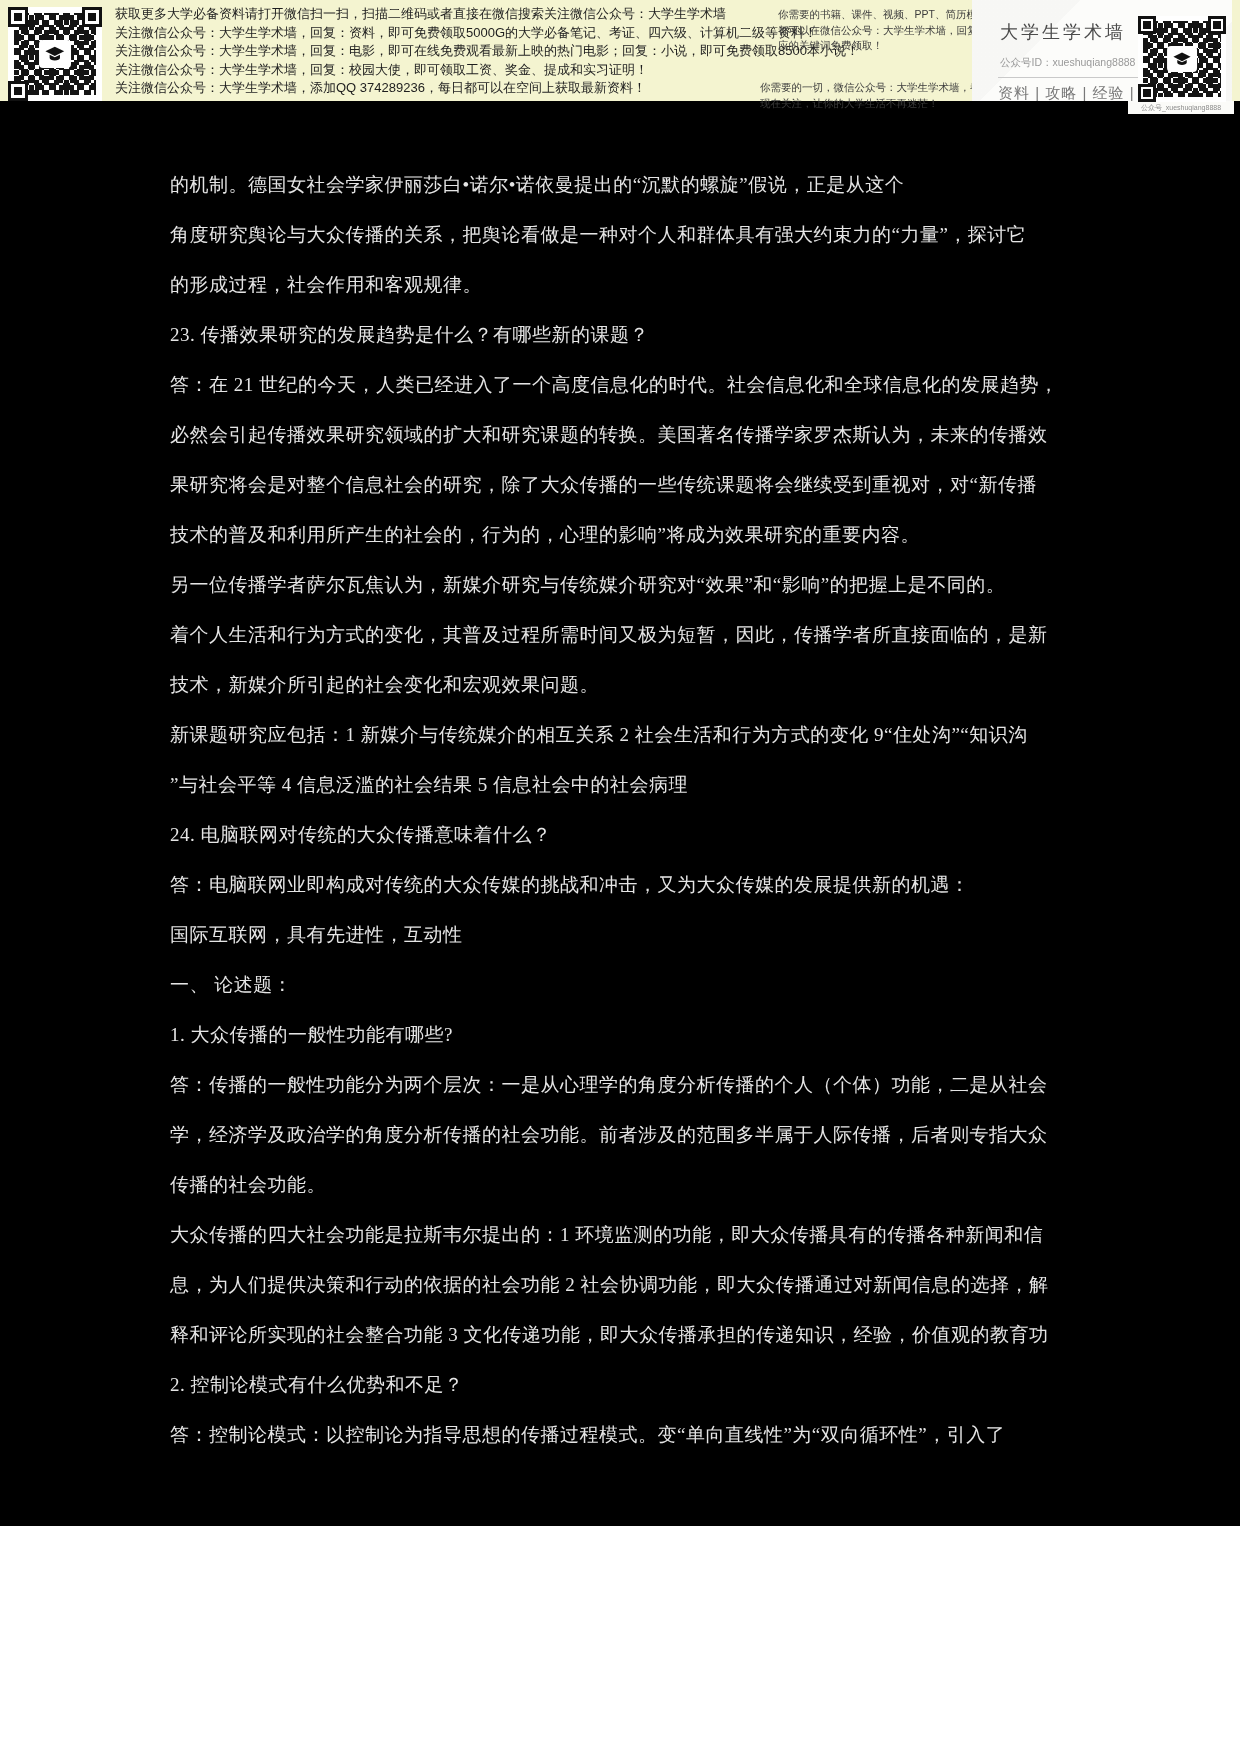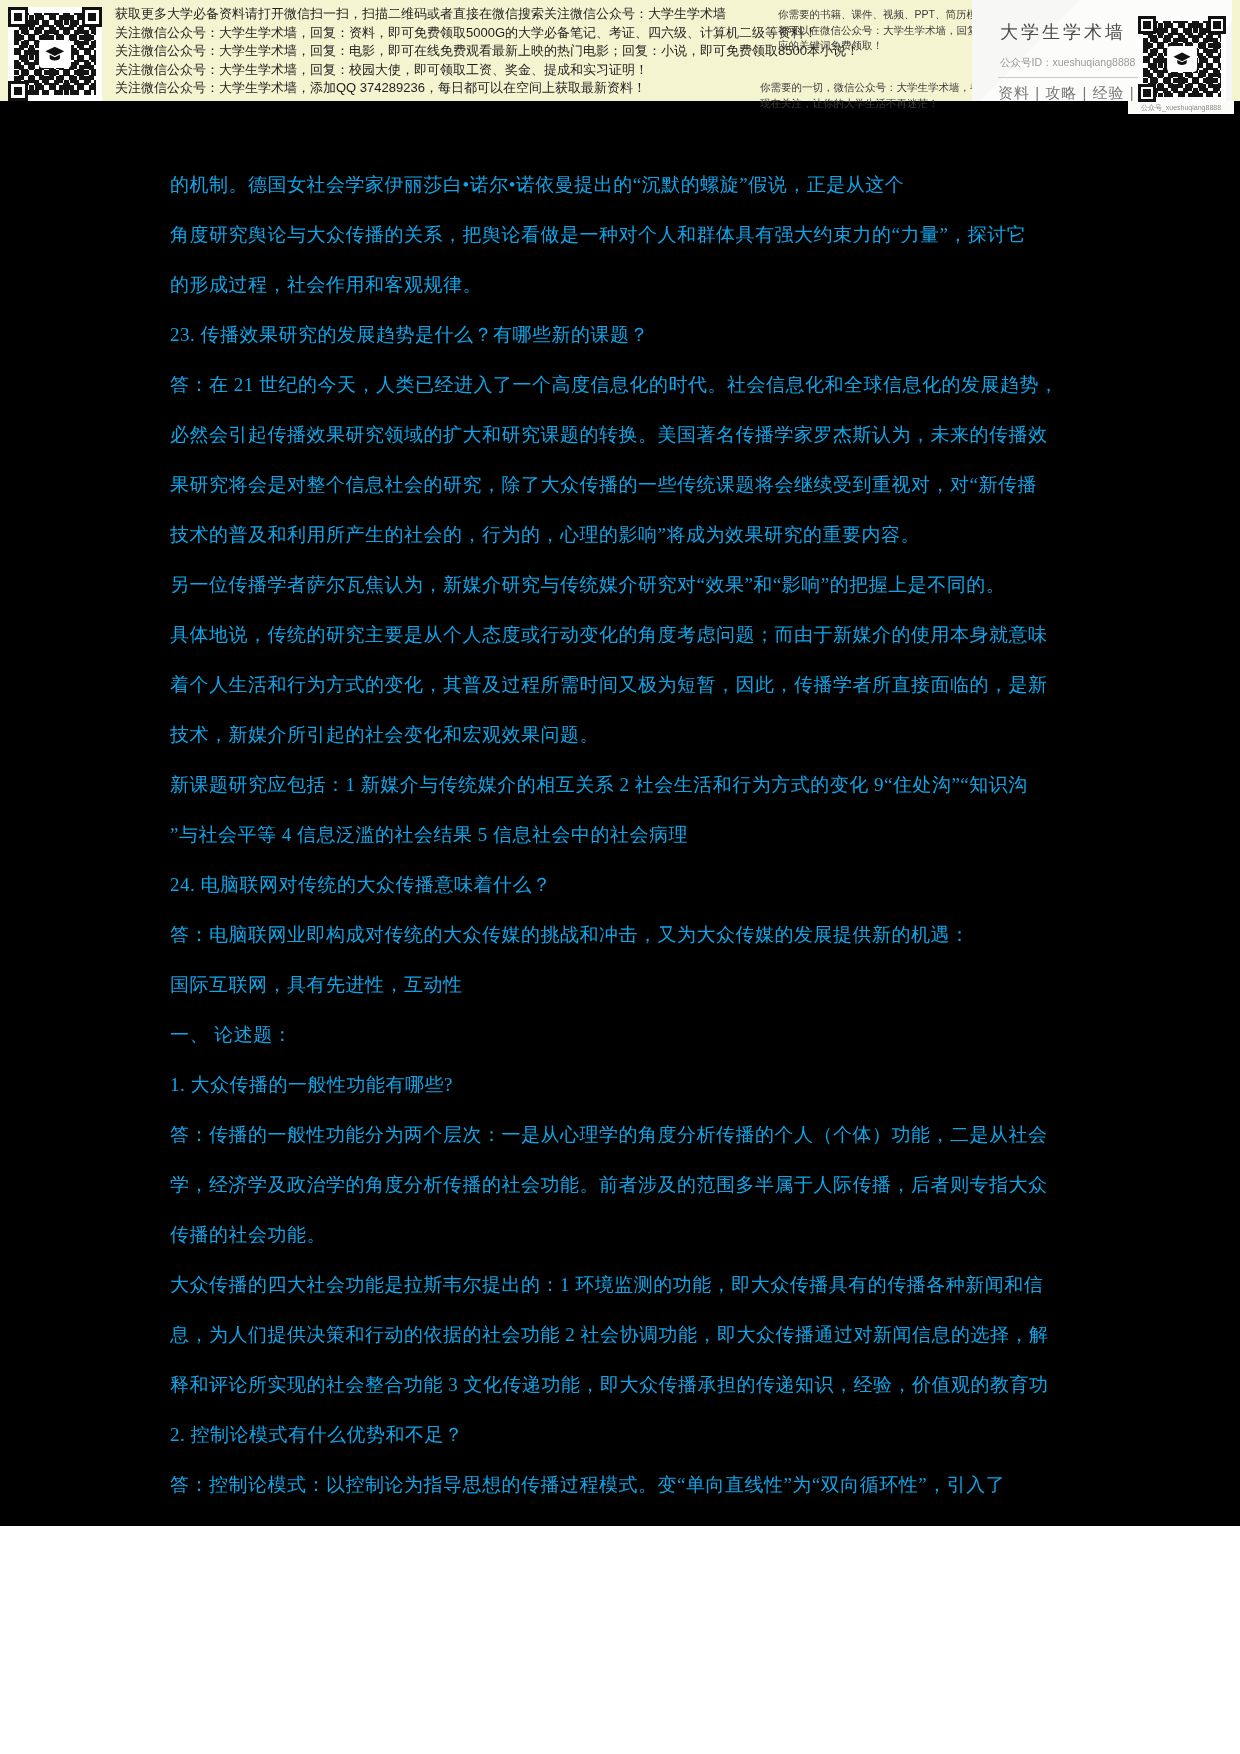--- a/index.html
+++ b/index.html
@@ -39,21 +39,21 @@
   .card-id{position:absolute;left:28px;top:56px;font-size:10.5px;color:#9a9a9a;white-space:nowrap;text-align:right;}
   .card-divider{position:absolute;left:26px;top:77px;width:142px;height:1px;background:#c9c9c9;}
   .card-tags{position:absolute;left:26px;top:84px;font-size:15px;color:#787878;letter-spacing:1px;white-space:nowrap;}
   .qr-caption-strip{position:absolute;left:1128px;top:101px;width:106px;height:13px;background:#fbfbf8;z-index:2;
     display:flex;align-items:center;justify-content:center;}
   .qr-caption{font-size:7px;color:#8b8b8b;white-space:nowrap;}
 
   
   .doc{position:absolute;left:0;top:101px;width:1240px;height:1496px;background:#000000;overflow:hidden;}
   .doc-lines{position:absolute;left:170px;top:59px;}
-  .doc-line{height:50px;line-height:50px;font-size:19px;letter-spacing:0.5px;color:#0ea5e9;white-space:nowrap;
+  .doc-line{height:50px;line-height:50px;font-size:19px;letter-spacing:0.5px;color:#e5e5e5;white-space:nowrap;
     font-family:"Liberation Serif","DejaVu Serif",serif;}
 
   .bottom-space{position:absolute;left:0;top:1597px;width:1240px;height:157px;background:#ffffff;}
 </style>
 </head>
 <body>
 
 <div class="page">
 
   <header class="banner">
@@ -120,21 +120,20 @@
     <div class="doc-lines">
       <div class="doc-line">的机制。德国女社会学家伊丽莎白•诺尔•诺依曼提出的“沉默的螺旋”假说，正是从这个</div>
       <div class="doc-line">角度研究舆论与大众传播的关系，把舆论看做是一种对个人和群体具有强大约束力的“力量”，探讨它</div>
       <div class="doc-line">的形成过程，社会作用和客观规律。</div>
       <div class="doc-line">23. 传播效果研究的发展趋势是什么？有哪些新的课题？</div>
       <div class="doc-line">答：在 21 世纪的今天，人类已经进入了一个高度信息化的时代。社会信息化和全球信息化的发展趋势，</div>
       <div class="doc-line">必然会引起传播效果研究领域的扩大和研究课题的转换。美国著名传播学家罗杰斯认为，未来的传播效</div>
       <div class="doc-line">果研究将会是对整个信息社会的研究，除了大众传播的一些传统课题将会继续受到重视对，对“新传播</div>
       <div class="doc-line">技术的普及和利用所产生的社会的，行为的，心理的影响”将成为效果研究的重要内容。</div>
       <div class="doc-line">另一位传播学者萨尔瓦焦认为，新媒介研究与传统媒介研究对“效果”和“影响”的把握上是不同的。</div>
-      <div class="doc-line">具体地说，传统的研究主要是从个人态度或行动变化的角度考虑问题；而由于新媒介的使用本身就意味</div>
       <div class="doc-line">着个人生活和行为方式的变化，其普及过程所需时间又极为短暂，因此，传播学者所直接面临的，是新</div>
       <div class="doc-line">技术，新媒介所引起的社会变化和宏观效果问题。</div>
       <div class="doc-line">新课题研究应包括：1 新媒介与传统媒介的相互关系 2 社会生活和行为方式的变化 9“住处沟”“知识沟</div>
       <div class="doc-line">”与社会平等 4 信息泛滥的社会结果 5 信息社会中的社会病理</div>
       <div class="doc-line">24. 电脑联网对传统的大众传播意味着什么？</div>
       <div class="doc-line">答：电脑联网业即构成对传统的大众传媒的挑战和冲击，又为大众传媒的发展提供新的机遇：</div>
       <div class="doc-line">国际互联网，具有先进性，互动性</div>
       <div class="doc-line">一、 论述题：</div>
       <div class="doc-line">1. 大众传播的一般性功能有哪些?</div>
       <div class="doc-line">答：传播的一般性功能分为两个层次：一是从心理学的角度分析传播的个人（个体）功能，二是从社会</div>

